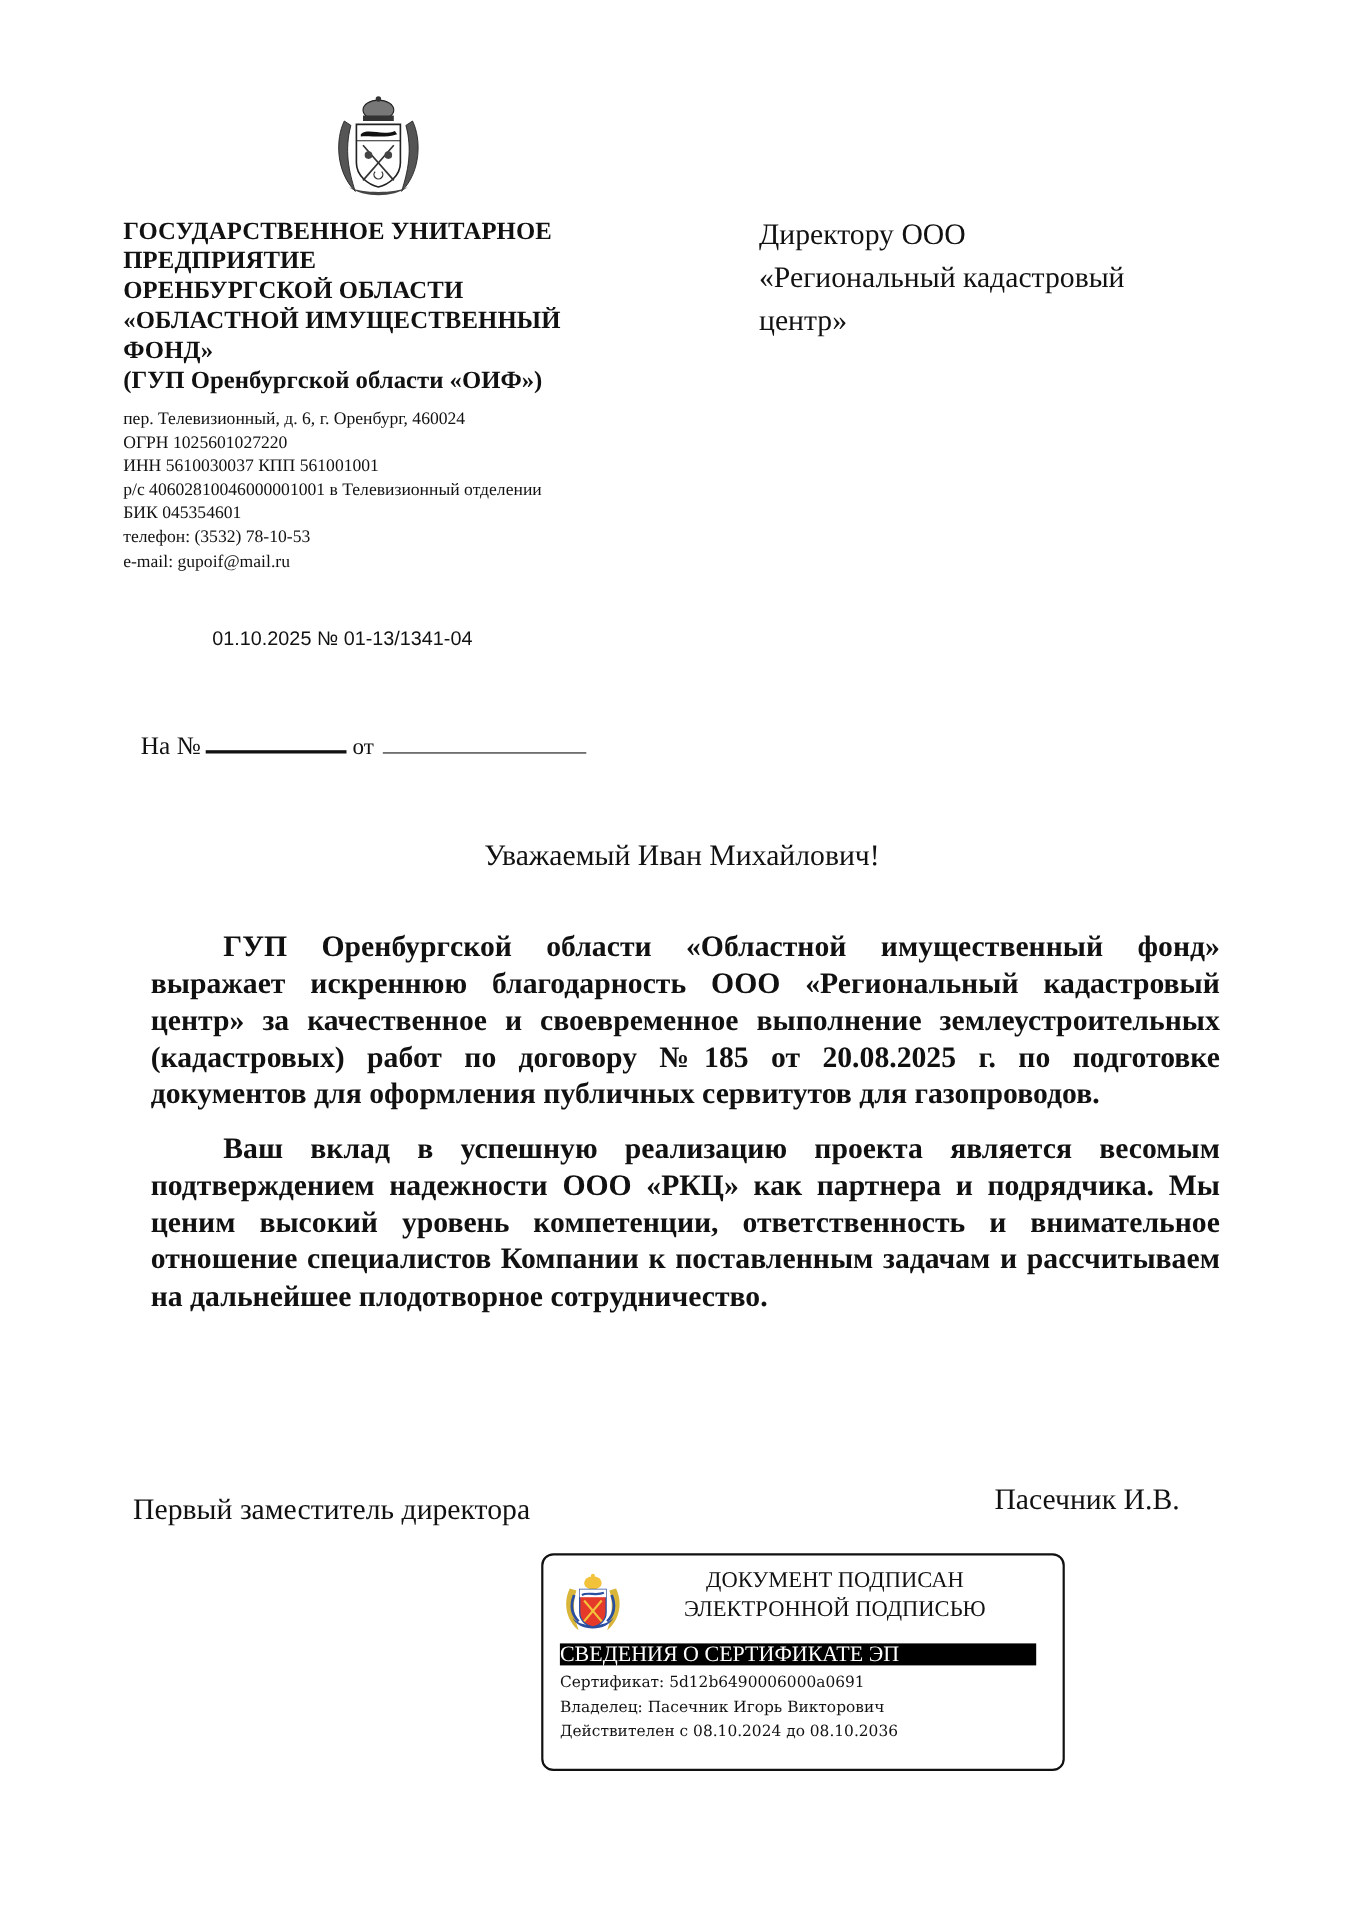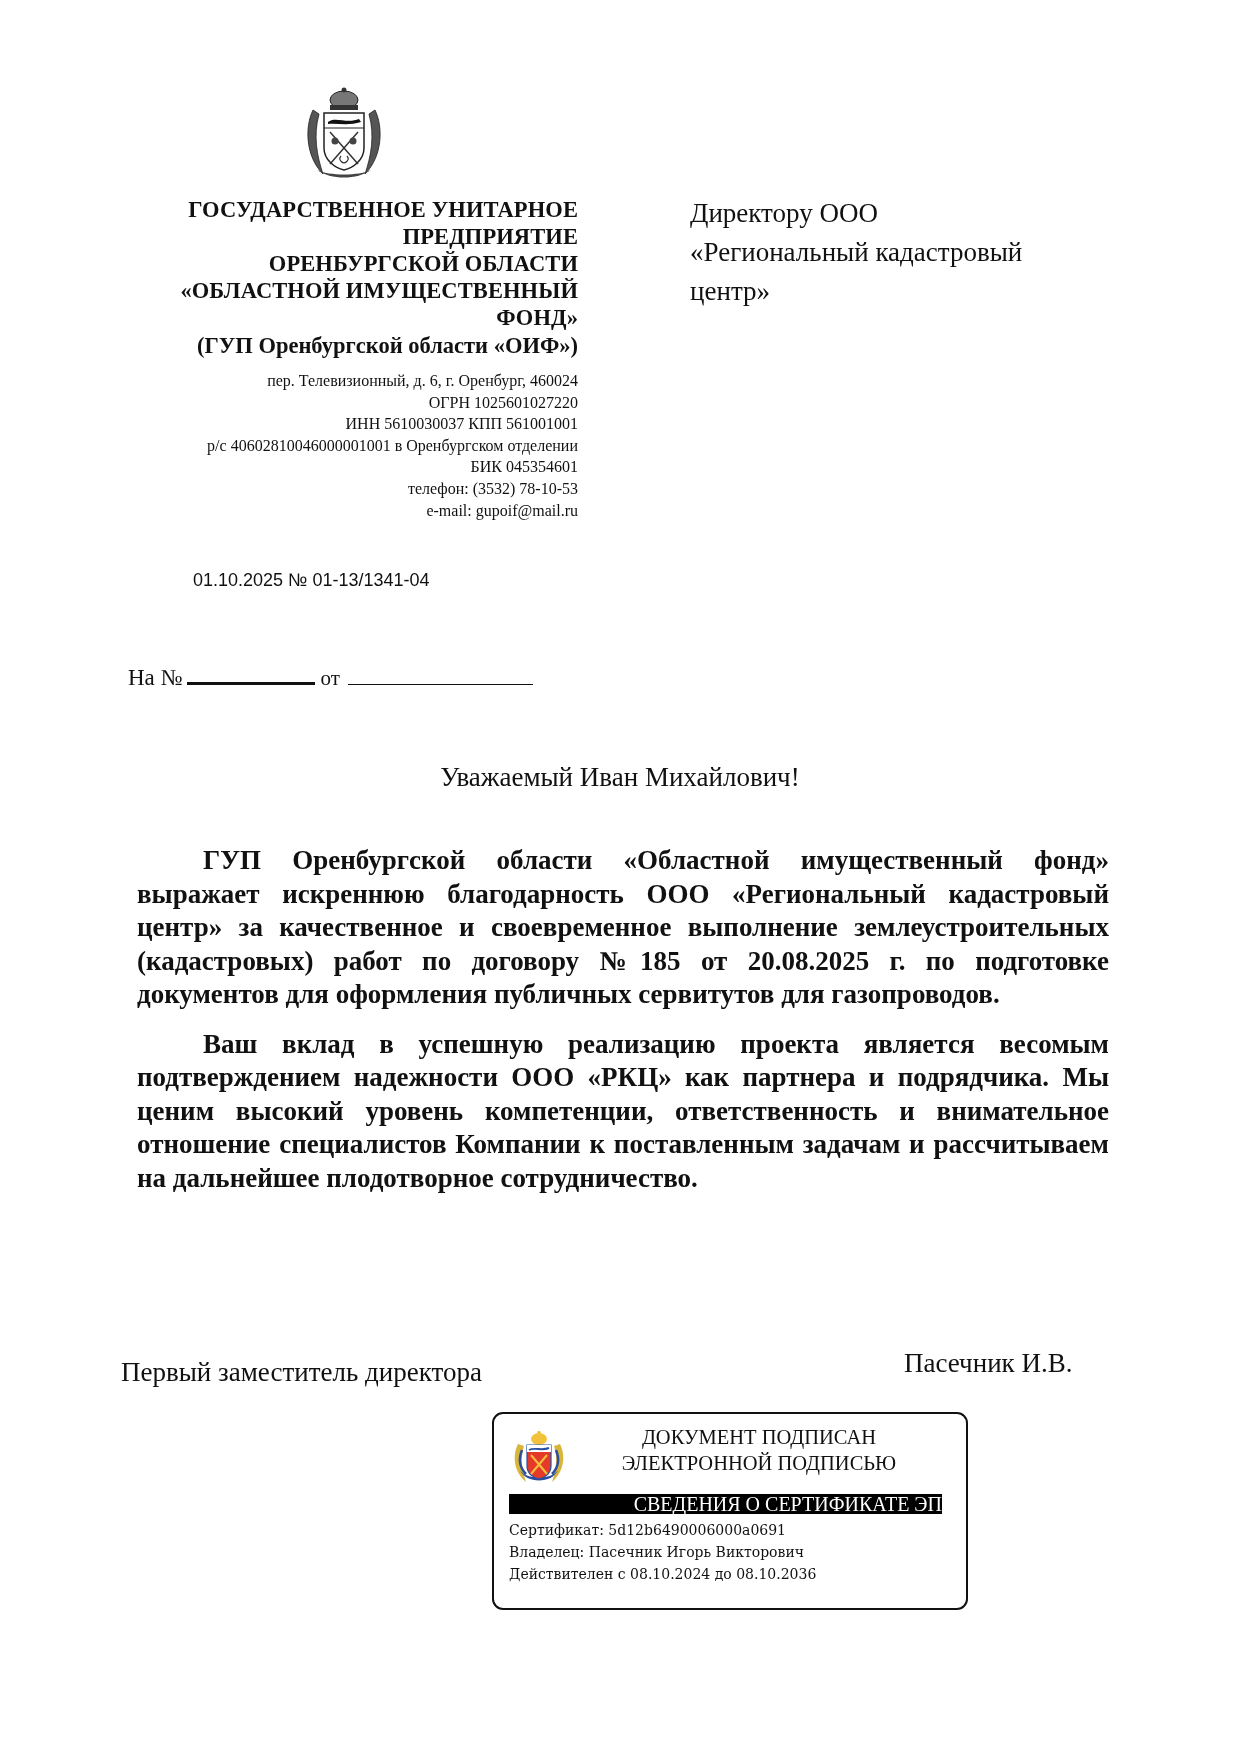--- a/index.html
+++ b/index.html
@@ -2,21 +2,21 @@
 <html><head>
 <meta charset="utf-8">
 <style>
   html, body { margin: 0; padding: 0; background: #ffffff; }
   body { width: 1240px; height: 1754px; position: relative; overflow: hidden;
          font-family: "Liberation Serif", "DejaVu Serif", serif; color: #111; }
   .abs { position: absolute; }
 
   
   #emblem { left: 303px; top: 86px; width: 82px; height: 96px; }
-  #org-block { left: 112px; top: 196px; width: 466px; text-align: right; }
+  #org-block { left: 112px; top: 196px; width: 466px; text-align: left; }
   .org-name { font-weight: bold; font-size: 22.5px; line-height: 27px; letter-spacing: 0.1px; }
   .org-short { font-weight: bold; font-size: 22.5px; line-height: 30px; margin-top: 0px; }
   .req { font-size: 16px; line-height: 21.6px; margin-top: 9px; }
   .req div { white-space: nowrap; }
 
   #out-number { left: 193px; top: 570px; font-family: "Liberation Sans", "DejaVu Sans", sans-serif; font-size: 18px; }
 
   #ref-line { left: 128px; top: 663px; font-size: 23px; white-space: nowrap; }
   #ref-line .blank1 { display: inline-block; width: 128px; border-bottom: 3px solid #111; height: 19px; vertical-align: baseline; margin: 0 6px 0 4px; }
   #ref-line .ot { font-size: 21px; }
@@ -34,21 +34,21 @@
   #signer-title { left: 121px; top: 1357px; font-size: 27px; }
   #signer-name { left: 904px; top: 1348px; font-size: 27px; }
 
   
   #stamp { left: 492px; top: 1412px; width: 476px; height: 198px; border: 2.5px solid #111;
            border-radius: 11px; box-sizing: border-box; }
   #stamp-emblem { left: 18px; top: 16px; width: 54px; height: 56px; }
   #stamp-title { left: 100px; top: 10px; width: 330px; text-align: center;
                  font-family: "Liberation Serif", "DejaVu Serif", serif; font-size: 20.5px; line-height: 26px; }
   #stamp-bar { left: 15px; top: 80px; width: 433px; height: 20px; background: #000; color: #fff;
-               text-align: right; font-size: 20px; line-height: 21px; }
+               text-align: left; font-size: 20px; line-height: 21px; }
   #stamp-details { left: 15px; top: 105px; font-size: 14px; line-height: 22px; font-family: "DejaVu Serif", serif; }
 </style>
 </head>
 <body>
 
 <div id="emblem" class="abs">
   <svg width="82" height="96" viewBox="0 0 82 96">
 
     <ellipse cx="41" cy="14" rx="14" ry="9" fill="#777" stroke="#222" stroke-width="1"></ellipse>
     <rect x="27" y="19" width="28" height="5" fill="#333"></rect>
@@ -75,21 +75,21 @@
   <div class="org-name">ГОСУДАРСТВЕННОЕ УНИТАРНОЕ</div>
   <div class="org-name">ПРЕДПРИЯТИЕ</div>
   <div class="org-name">ОРЕНБУРГСКОЙ ОБЛАСТИ</div>
   <div class="org-name">«ОБЛАСТНОЙ ИМУЩЕСТВЕННЫЙ</div>
   <div class="org-name">ФОНД»</div>
   <div class="org-short">(ГУП Оренбургской области «ОИФ»)</div>
   <div class="req">
     <div>пер. Телевизионный, д. 6, г. Оренбург, 460024</div>
     <div>ОГРН 1025601027220</div>
     <div>ИНН 5610030037 КПП  561001001</div>
-    <div>р/с 40602810046000001001 в Оренбургском отделении</div>
+    <div>р/с 40602810046000001001 в Телевизионный отделении</div>
     <div>БИК 045354601</div>
     <div>телефон: (3532) 78-10-53</div>
     <div>e-mail: gupoif@mail.ru</div>
   </div>
 </div>
 
 <div id="out-number" class="abs">01.10.2025 № 01-13/1341-04</div>
 
 <div id="ref-line" class="abs">
   <span>На №</span><span class="blank1"></span><span class="ot">от</span><span class="blank2"></span>

